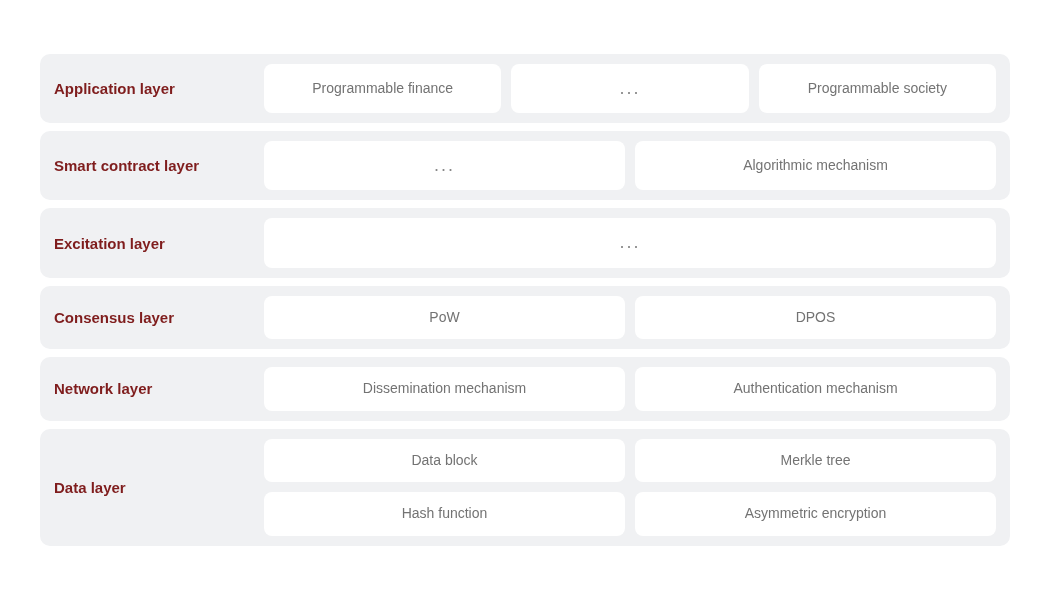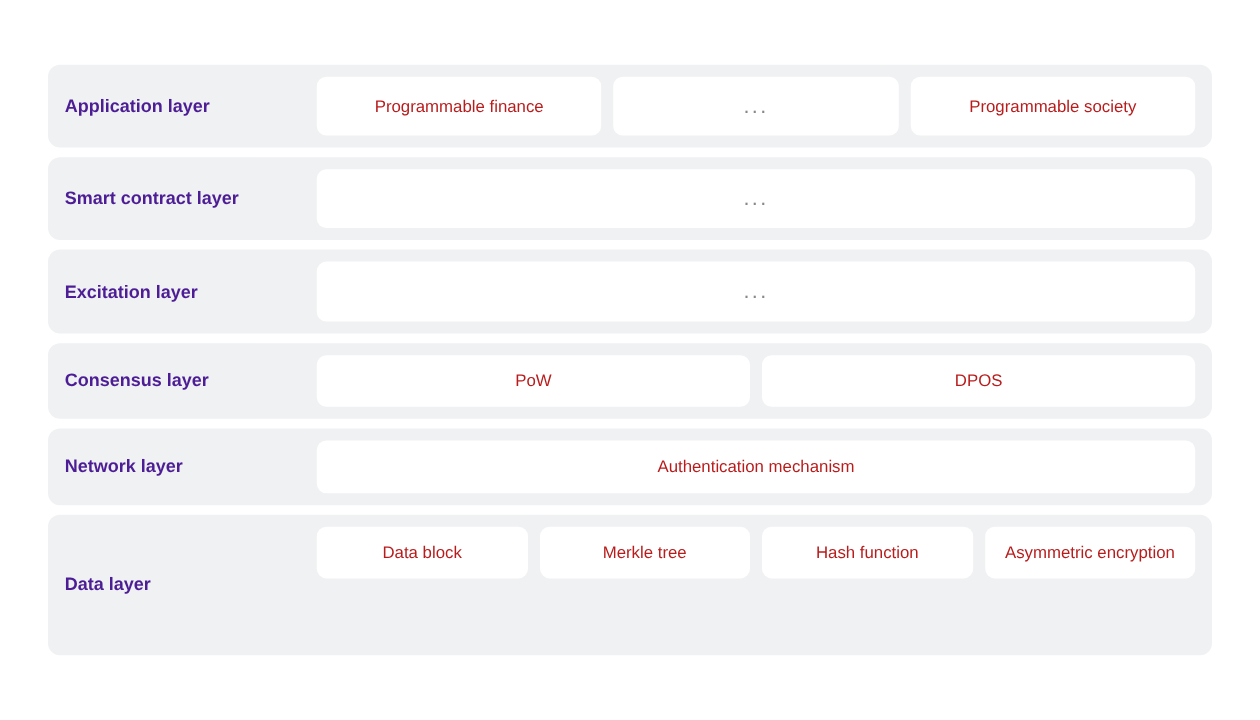--- a/index.html
+++ b/index.html
@@ -34,55 +34,55 @@
       padding: 10px 14px;
       gap: 10px;
     }
 
     .row-label {
       display: flex;
       align-items: center;
       min-width: 200px;
       font-weight: 700;
       font-size: 15px;
-      color: #4c1d95;
+      color: #7f1d1d;
       padding-right: 10px;
       flex-shrink: 0;
     }
 
     .cells-area {
       display: flex;
       flex: 1;
       gap: 10px;
       align-items: stretch;
     }
 
     .cell {
       flex: 1;
       background: #ffffff;
       border-radius: 8px;
       display: flex;
       align-items: center;
       justify-content: center;
       text-align: center;
       font-size: 14px;
-      color: #b91c1c;
+      color: #737373;
       padding: 12px 10px;
       line-height: 1.4;
     }
 
     .cell.dots {
       color: #888;
       font-size: 18px;
       letter-spacing: 2px;
     }
 
     .data-layer-cells {
       display: grid;
-      grid-template-columns: 1fr 1fr 1fr 1fr;
+      grid-template-columns: 1fr 1fr;
       grid-template-rows: 1fr 1fr;
       gap: 10px;
       flex: 1;
     }
 
     .data-layer-cells .cell {
       flex: unset;
     }
   </style>
 </head>
@@ -94,38 +94,40 @@
       <div class="cells-area">
         <div class="cell">Programmable finance</div>
         <div class="cell dots">...</div>
         <div class="cell">Programmable society</div>
       </div>
     </div>
     <div class="row">
       <div class="row-label">Smart contract layer</div>
       <div class="cells-area">
         <div class="cell dots">...</div>
+        <div class="cell">Algorithmic mechanism</div>
       </div>
     </div>
     <div class="row">
       <div class="row-label">Excitation layer</div>
       <div class="cells-area">
         <div class="cell dots">...</div>
       </div>
     </div>
     <div class="row">
       <div class="row-label">Consensus layer</div>
       <div class="cells-area">
         <div class="cell">PoW</div>
         <div class="cell">DPOS</div>
       </div>
     </div>
     <div class="row">
       <div class="row-label">Network layer</div>
       <div class="cells-area">
+        <div class="cell">Dissemination mechanism</div>
         <div class="cell">Authentication mechanism</div>
       </div>
     </div>
     <div class="row">
       <div class="row-label">Data layer</div>
       <div class="data-layer-cells">
         <div class="cell">Data block</div>
         <div class="cell">Merkle tree</div>
         <div class="cell">Hash function</div>
         <div class="cell">Asymmetric encryption</div>

